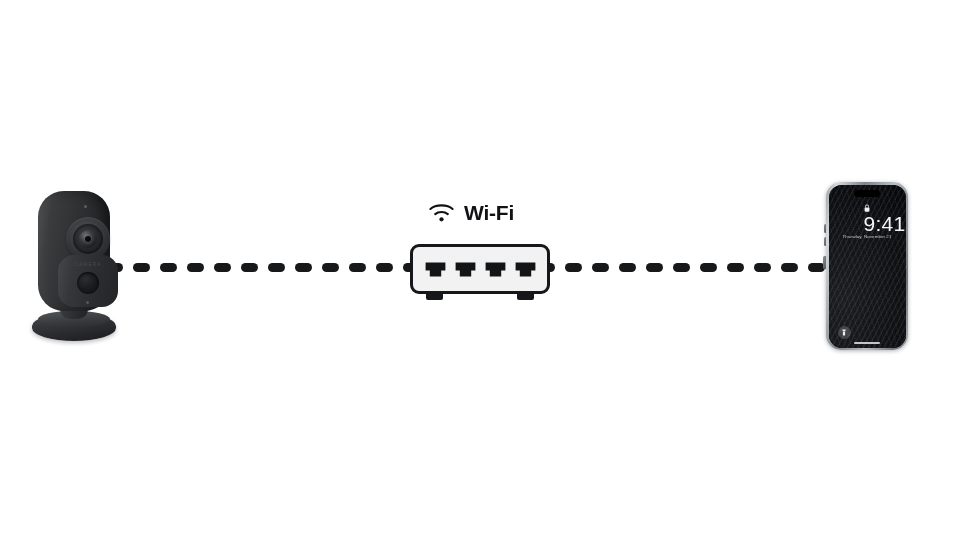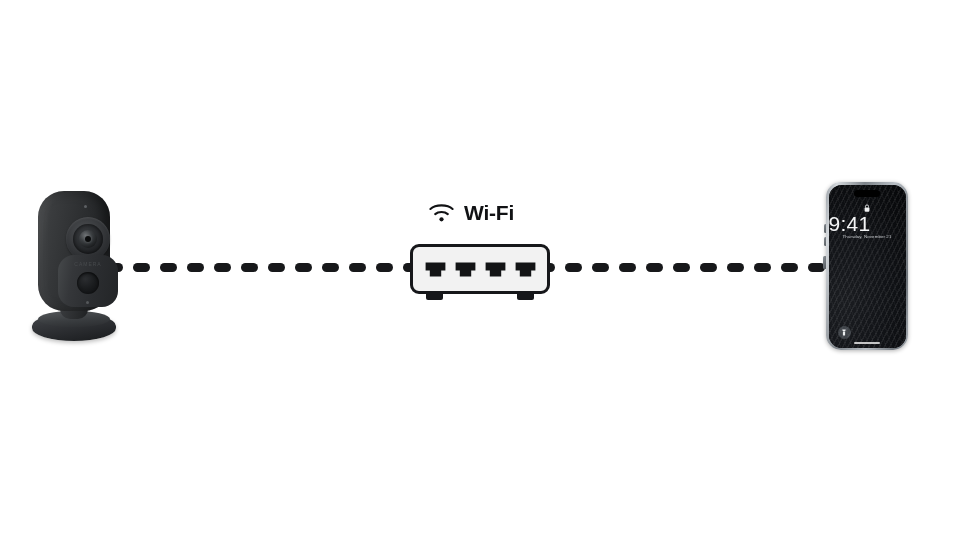--- a/index.html
+++ b/index.html
@@ -271,21 +271,21 @@
     position: absolute;
     left: 50%;
     transform: translateX(-50%);
     top: 19px;
     width: 7px; height: 9px;
   }
   .clock {
     position: absolute;
     left: 0; top: 28px;
     width: 77px;
-    text-align: left;
+    text-align: right;
     color: #f4f5f6;
     font-size: 21px;
     font-weight: 300;
     letter-spacing: 0.3px;
     line-height: 1;
   }
   .lock-date {
     position: absolute;
     left: 0; top: 50px;
     width: 77px;

